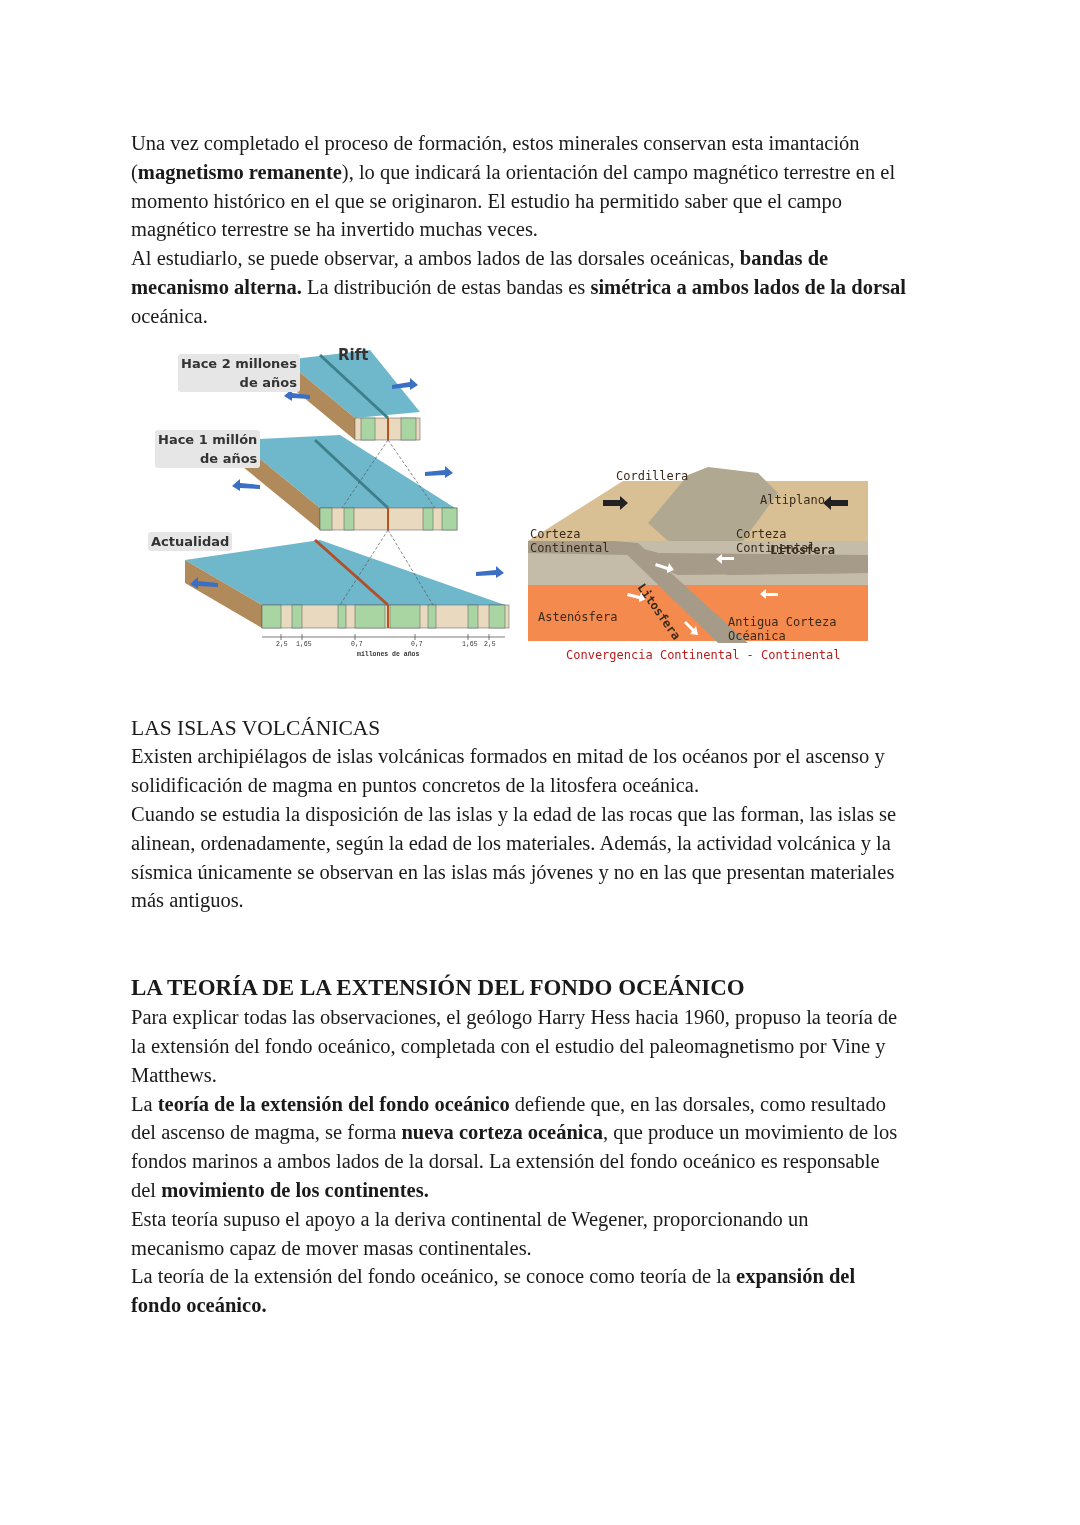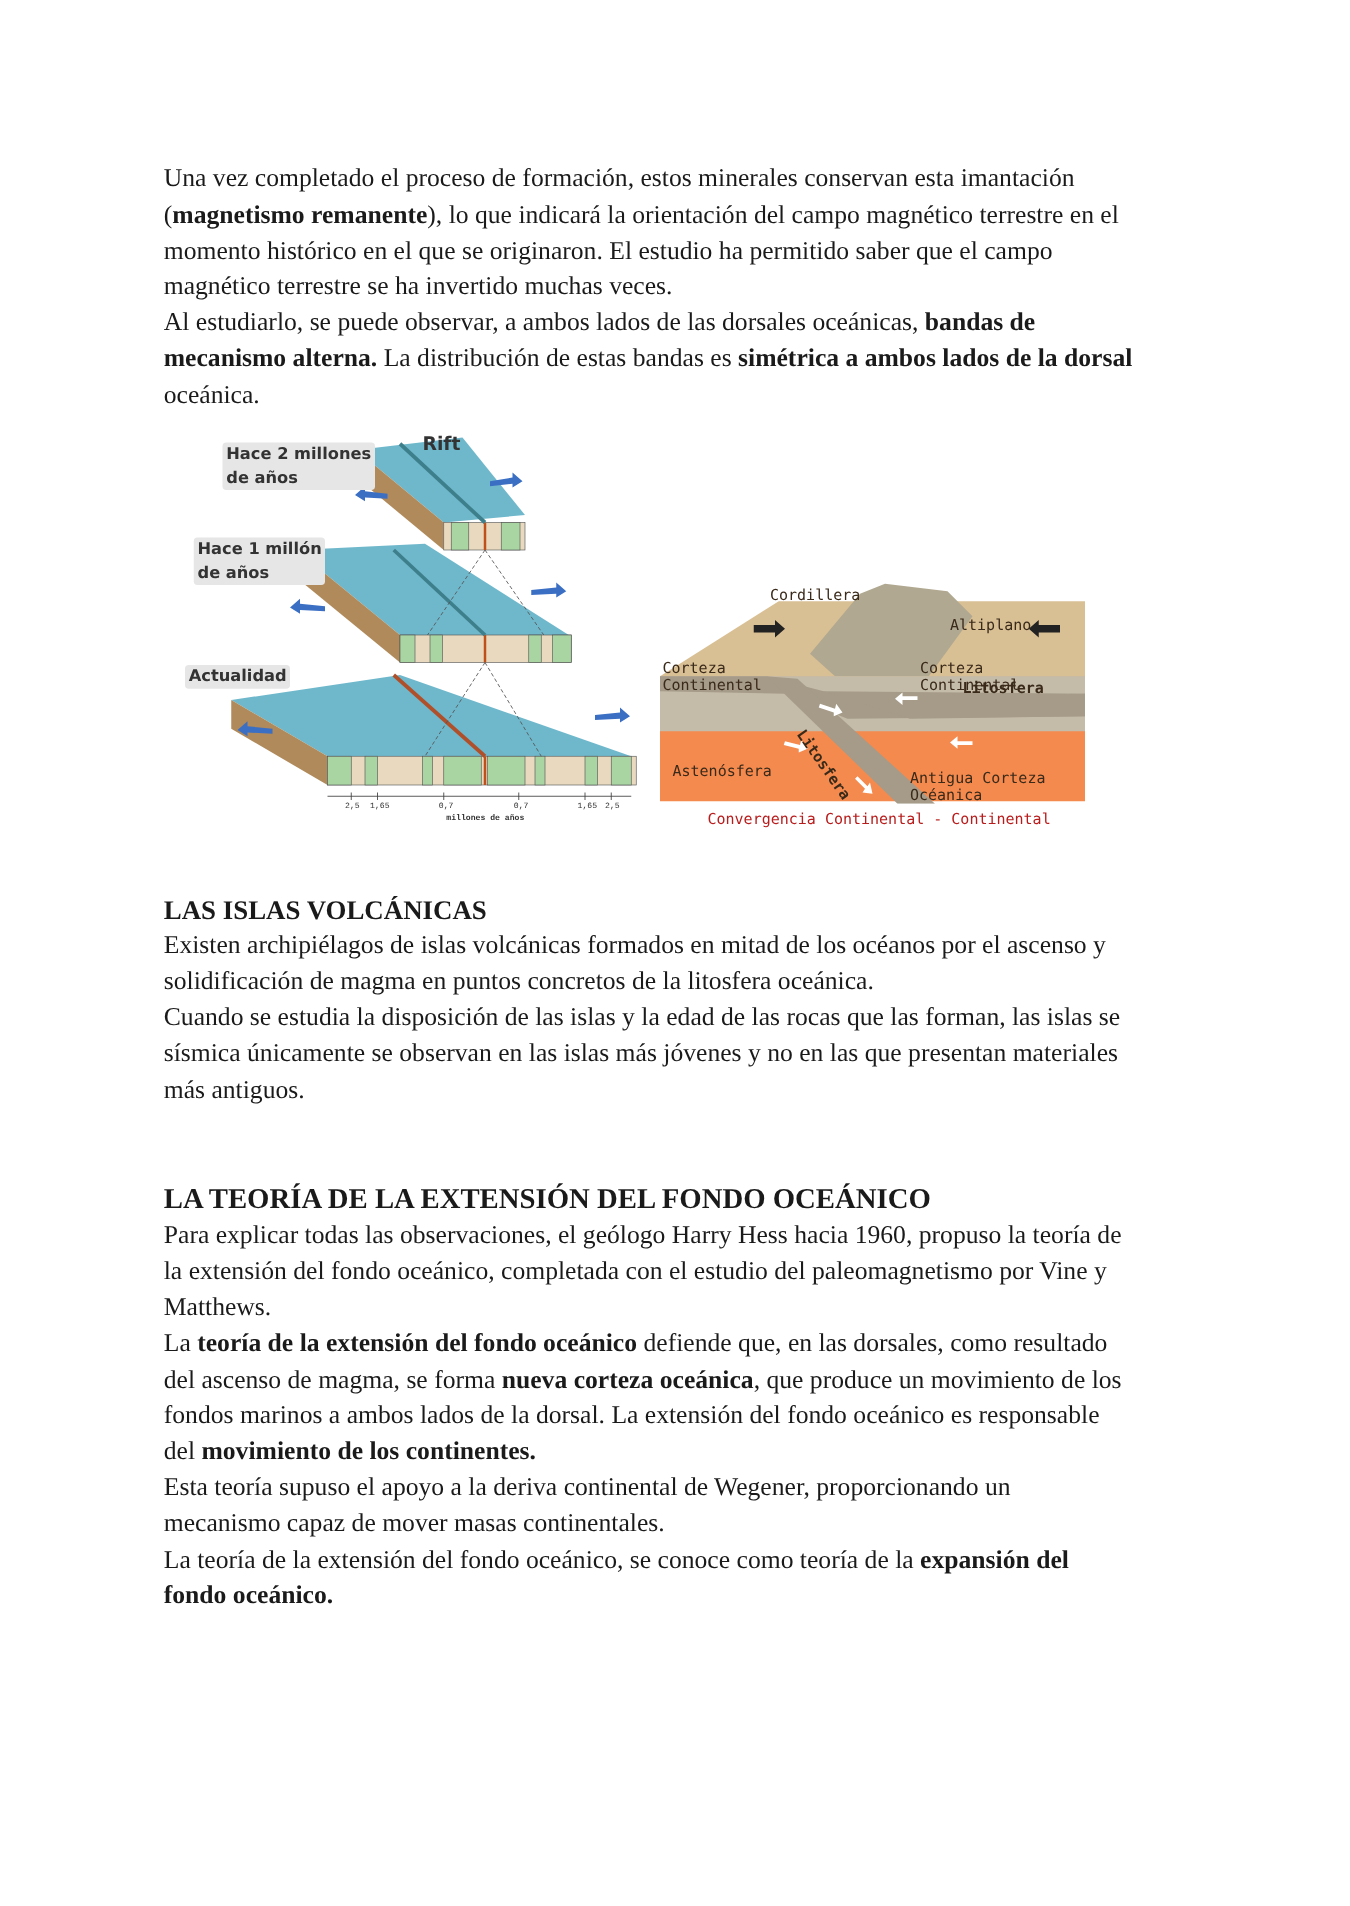--- a/index.html
+++ b/index.html
@@ -1,25 +1,25 @@
 <!DOCTYPE html>
 <html><head>
 <meta charset="utf-8">
 <style>
   html, body { margin: 0; padding: 0; background: #ffffff; }
   body { width: 1080px; height: 1525px; position: relative; overflow: hidden;
          font-family: "Liberation Serif", serif; color: #1a1a1a; }
   .page { position: absolute; left: 131px; top: 129px; width: 820px; }
   .p { font-size: 20.5px; line-height: 28.8px; margin: 0; }
-  .h { font-size: 21.5px; font-weight: bold; line-height: 28.8px; margin: 0; }
+  .h { font-size: 21.5px; font-weight: normal; line-height: 28.8px; margin: 0; }
   .h2 { font-size: 23px; font-weight: bold; line-height: 30px; margin: 0; }
   b { font-weight: bold; }
   .figures { position: absolute; left: 140px; top: 340px; width: 740px; height: 330px; }
   .fig-label { font-family: "DejaVu Sans", sans-serif; font-weight: bold; font-size: 13px;
-               position: absolute; color: #333; line-height: 19px; text-align: left; }
+               position: absolute; color: #333; line-height: 19px; text-align: right; }
   .fig-label.bg { background: #e6e6e6; border-radius: 3px; padding: 0 3px; }
   .conv-label { font-family: "DejaVu Sans Mono", monospace; font-size: 12px; position: absolute; color: #3a2a1a; }
   .axis-tick { font-family: Liberation Mono, monospace; font-size: 6.5px; position: absolute; color: #333; }
 </style>
 </head>
 <body>
 
 <div class="page">
   <div>
     <p class="p">Una vez completado el proceso de formación, estos minerales conservan esta imantación</p>
@@ -31,20 +31,21 @@
     <p class="p">oceánica.</p>
   </div>
 
   <div style="height:383px"></div>
 
   <div>
     <p class="h">LAS ISLAS VOLCÁNICAS</p>
     <p class="p">Existen archipiélagos de islas volcánicas formados en mitad de los océanos por el ascenso y</p>
     <p class="p">solidificación de magma en puntos concretos de la litosfera oceánica.</p>
     <p class="p">Cuando se estudia la disposición de las islas y la edad de las rocas que las forman, las islas se</p>
+    <p class="p">alinean, ordenadamente, según la edad de los materiales. Además, la actividad volcánica y la</p>
     <p class="p">sísmica únicamente se observan en las islas más jóvenes y no en las que presentan materiales</p>
     <p class="p">más antiguos.</p>
   </div>
 
   <div style="height:58px"></div>
 
   <div>
     <p class="h2">LA TEORÍA DE LA EXTENSIÓN DEL FONDO OCEÁNICO</p>
     <p class="p">Para explicar todas las observaciones, el geólogo Harry Hess hacia 1960, propuso la teoría de</p>
     <p class="p">la extensión del fondo oceánico, completada con el estudio del paleomagnetismo por Vine y</p>

